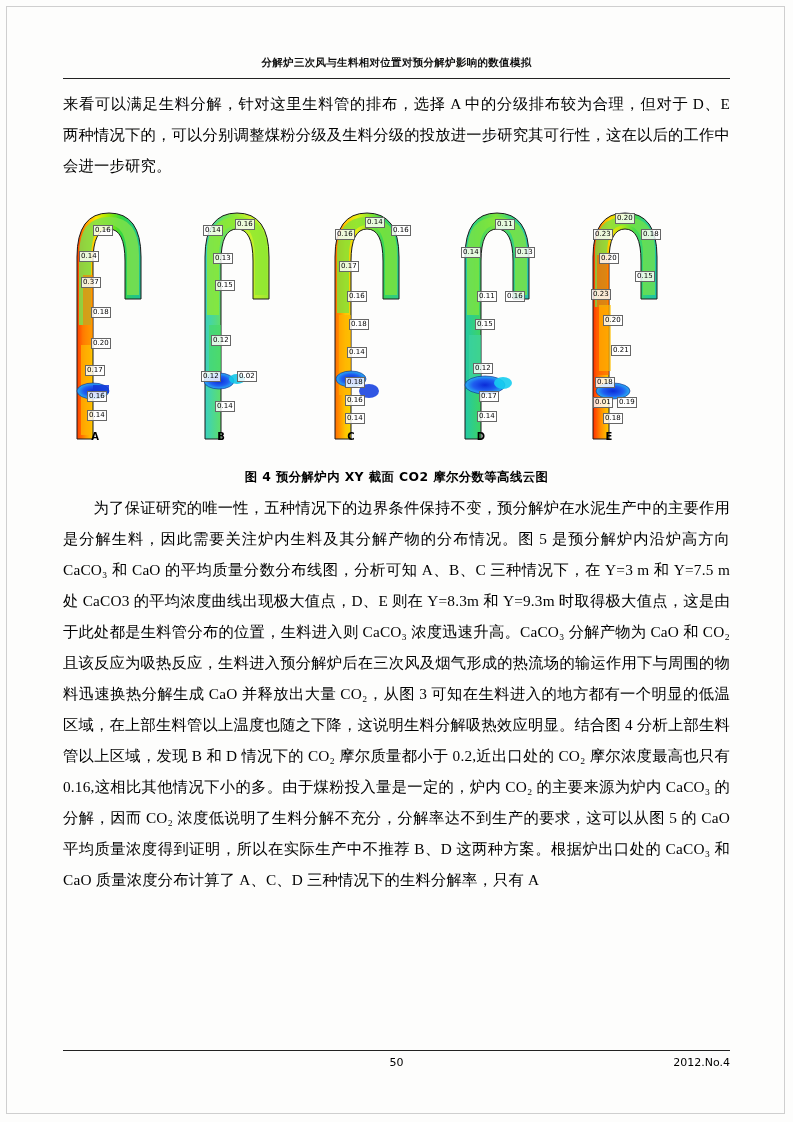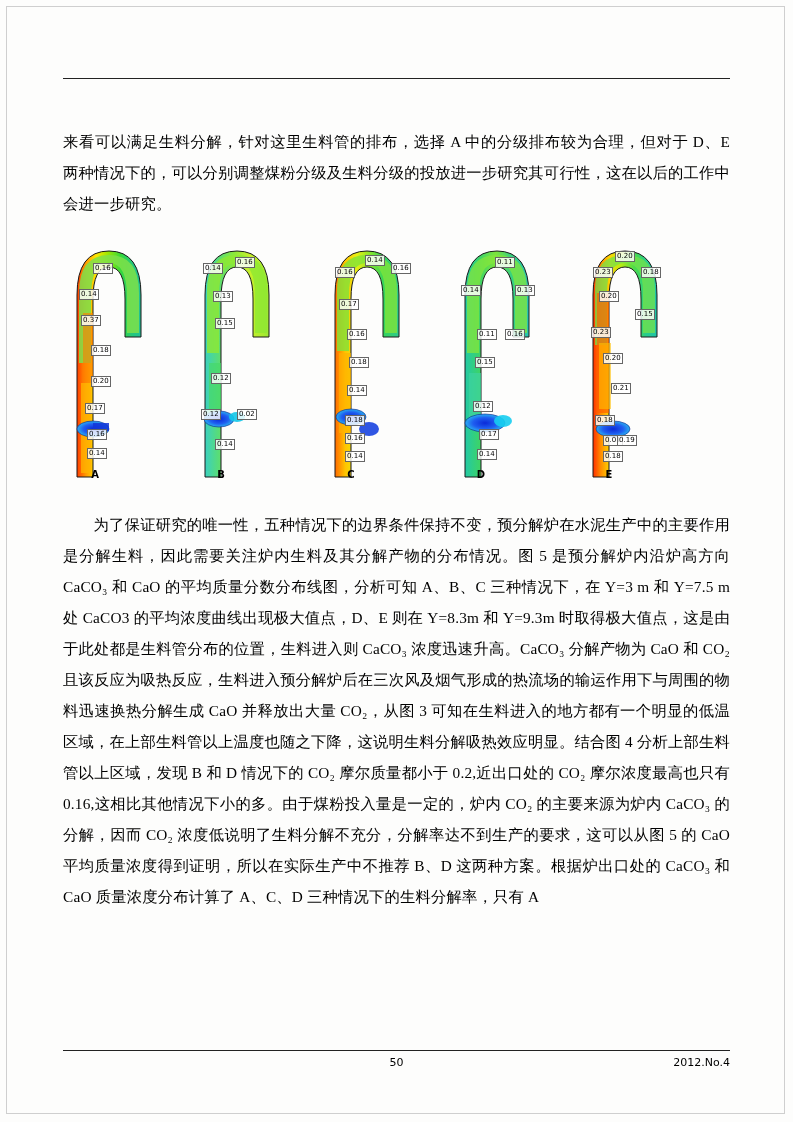--- a/index.html
+++ b/index.html
@@ -53,21 +53,20 @@
     width: 667px;
     height: 0;
     border-top: 1.6px solid #222;
   }
   
   .content {
     position: absolute;
     left: 63px;
     top: 88px;
     width: 667px;
-    margin-top: 38px;
   }
   p.para {
     margin: 0 0 0 0;
     font-size: 15.3px;
     line-height: 31px;
     text-align: justify;
     text-justify: inter-ideograph;
     letter-spacing: 0.2px;
   }
   p.indent {
@@ -146,20 +145,23 @@
     right: 0;
     top: 0;
   }
 </style>
 </head>
 <body>
 
 <div class="page">
   <div class="page-border"></div>
 
+  <div class="header">
+    <div class="header-title">分解炉三次风与生料相对位置对预分解炉影响的数值模拟</div>
+  </div>
   <div class="header-rule"></div>
 
   <div class="content">
 
     <p class="para">来看可以满足生料分解，针对这里生料管的排布，选择 A 中的分级排布较为合理，但对于 D、E 两种情况下的，可以分别调整煤粉分级及生料分级的投放进一步研究其可行性，这在以后的工作中会进一步研究。</p>
 
     <div class="figure">
       <div class="figure-img">
         <svg width="667" height="250" viewBox="0 0 667 250" style="position:absolute;left:0;top:0;">
           <defs>
@@ -311,26 +313,27 @@
         <div class="kiln" style="left:516px;">
           <div class="val" style="left:36px;top:18px;">0.20</div>
           <div class="val" style="left:14px;top:34px;">0.23</div>
           <div class="val" style="left:62px;top:34px;">0.18</div>
           <div class="val" style="left:20px;top:58px;">0.20</div>
           <div class="val" style="left:56px;top:76px;">0.15</div>
           <div class="val" style="left:12px;top:94px;">0.23</div>
           <div class="val" style="left:24px;top:120px;">0.20</div>
           <div class="val" style="left:32px;top:150px;">0.21</div>
           <div class="val" style="left:16px;top:182px;">0.18</div>
-          <div class="val" style="left:24px;top:202px;text-align:right;">0.01</div>
+          <div class="val" style="left:14px;top:202px;text-align:right;">0.01</div>
           <div class="val" style="left:38px;top:202px;">0.19</div>
           <div class="val" style="left:24px;top:218px;">0.18</div>
           <div class="kiln-label" style="left:-24px;">E</div>
         </div>
       </div>
+      <div class="fig-caption">图 4 预分解炉内 XY 截面 CO2 摩尔分数等高线云图</div>
     </div>
 
     <p class="para indent" style="margin-top:6px;">为了保证研究的唯一性，五种情况下的边界条件保持不变，预分解炉在水泥生产中的主要作用是分解生料，因此需要关注炉内生料及其分解产物的分布情况。图 5 是预分解炉内沿炉高方向 CaCO₃ 和 CaO 的平均质量分数分布线图，分析可知 A、B、C 三种情况下，在 Y=3 m 和 Y=7.5 m 处 CaCO3 的平均浓度曲线出现极大值点，D、E 则在 Y=8.3m 和 Y=9.3m 时取得极大值点，这是由于此处都是生料管分布的位置，生料进入则 CaCO₃ 浓度迅速升高。CaCO₃ 分解产物为 CaO 和 CO₂ 且该反应为吸热反应，生料进入预分解炉后在三次风及烟气形成的热流场的输运作用下与周围的物料迅速换热分解生成 CaO 并释放出大量 CO₂，从图 3 可知在生料进入的地方都有一个明显的低温区域，在上部生料管以上温度也随之下降，这说明生料分解吸热效应明显。结合图 4 分析上部生料管以上区域，发现 B 和 D 情况下的 CO₂ 摩尔质量都小于 0.2,近出口处的 CO₂ 摩尔浓度最高也只有 0.16,这相比其他情况下小的多。由于煤粉投入量是一定的，炉内 CO₂ 的主要来源为炉内 CaCO₃ 的分解，因而 CO₂ 浓度低说明了生料分解不充分，分解率达不到生产的要求，这可以从图 5 的 CaO 平均质量浓度得到证明，所以在实际生产中不推荐 B、D 这两种方案。根据炉出口处的 CaCO₃ 和 CaO 质量浓度分布计算了 A、C、D 三种情况下的生料分解率，只有 A</p>
 
   </div>
 
   <div class="footer-rule"></div>
   <div class="footer">
     <span class="page-num">50</span>
     <span class="footer-right">2012.No.4</span>

